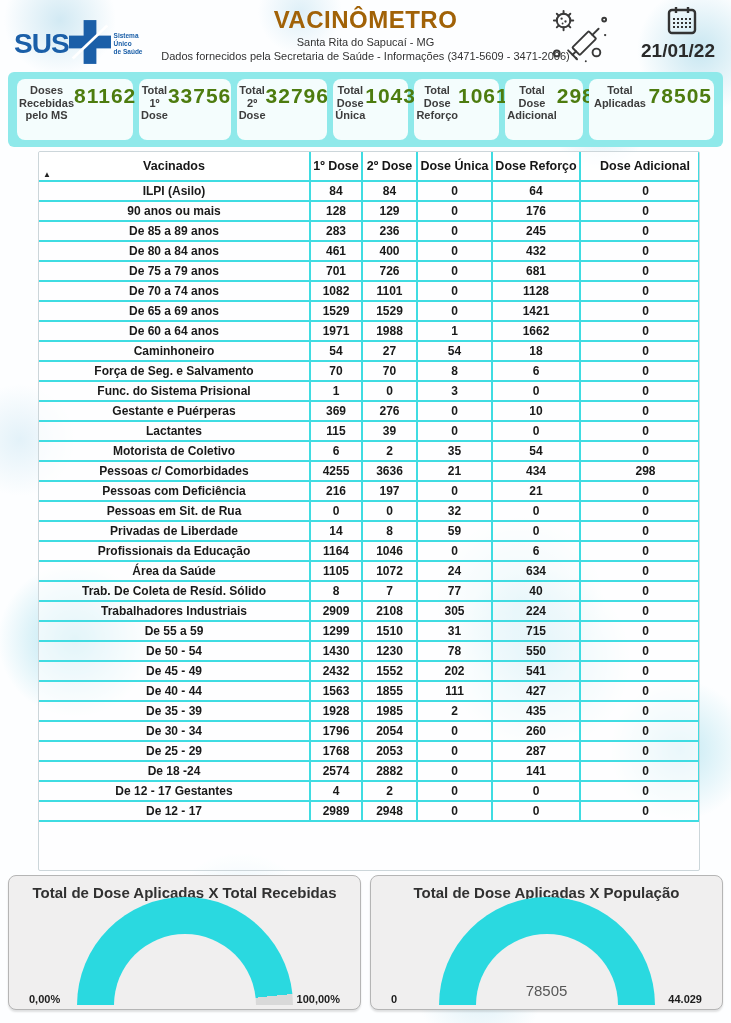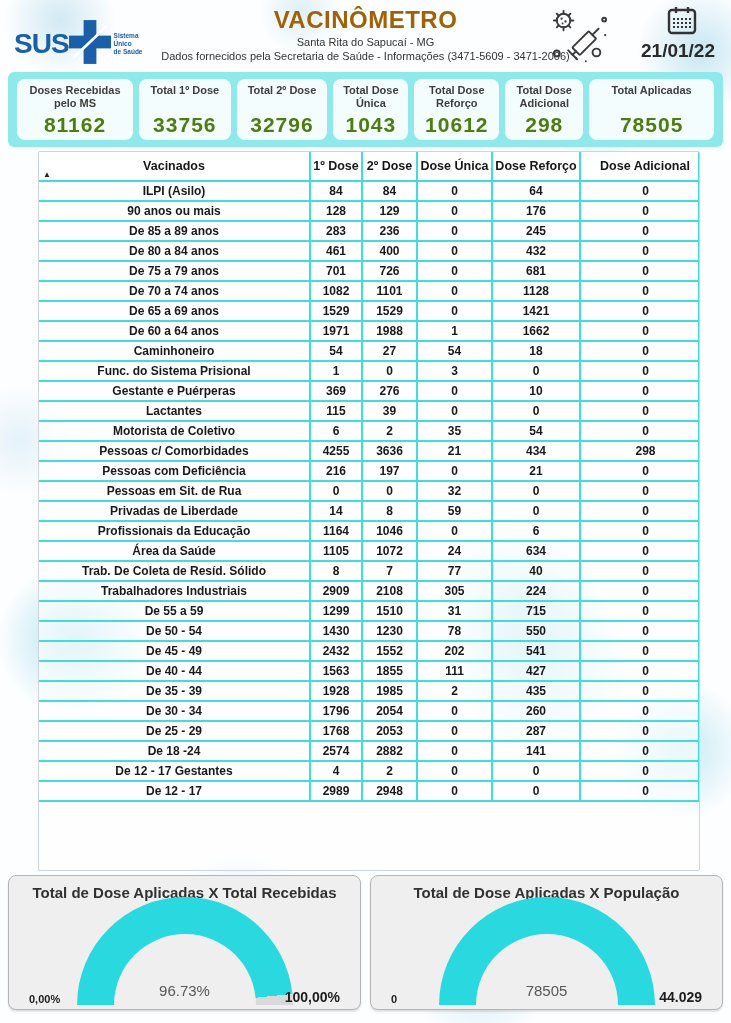--- a/index.html
+++ b/index.html
@@ -49,21 +49,21 @@
   .hdr-icons{position:absolute;right:12px;top:4px;width:170px;height:64px;}
   .syringe-wrap{position:absolute;left:0;top:4px;}
   .cal-wrap{position:absolute;right:22px;top:2px;}
   .h-date{position:absolute;right:4px;top:36px;font-size:19px;font-weight:bold;color:#2a2a2a;}
 
   
   .cards{position:absolute;left:8px;top:72px;width:715px;height:75px;
     background:var(--cyan-strip);border-radius:6px;
     display:flex;gap:6px;padding:7px 9px;box-sizing:border-box;}
   .card{flex:1 1 0;background:var(--card-bg);border-radius:8px;
-    display:flex;flex-direction:column;align-items:center;justify-content:space-between;
+    display:flex;flex-direction:row;justify-content:space-between;
     padding:5px 2px 3px;box-sizing:border-box;min-width:0;}
   .card:nth-child(1){flex-grow:115;}
   .card:nth-child(2){flex-grow:90;}
   .card:nth-child(3){flex-grow:89;}
   .card:nth-child(4){flex-grow:73;}
   .card:nth-child(5){flex-grow:83;}
   .card:nth-child(6){flex-grow:76;}
   .card:nth-child(7){flex-grow:124;}
   .card-label{font-size:11px;font-weight:bold;color:#3d3d3d;text-align:center;line-height:1.15;}
   .card-value{font-size:21px;font-weight:bold;color:#4d7c0f;letter-spacing:1px;}
@@ -92,21 +92,21 @@
     border:1px solid #b5b5b5;border-radius:8px;box-sizing:border-box;overflow:hidden;
     box-shadow:0 2px 2px rgba(0,0,0,.12);}
   .gauge-title{margin-top:8px;text-align:center;font-size:15px;font-weight:bold;color:#313131;}
   .gauge-arc{position:absolute;bottom:4px;left:50%;transform:translateX(-50%);
     width:216px;height:108px;border-radius:108px 108px 0 0;}
   .gauge-hole{position:absolute;left:37px;bottom:0;width:142px;height:71px;
     background:var(--panel-gray);border-radius:71px 71px 0 0;}
   .gauge-value{position:absolute;left:0;right:0;bottom:10px;text-align:center;
     font-size:15px;color:#575757;}
   .gauge-min{position:absolute;left:20px;bottom:4px;font-size:11px;font-weight:bold;color:#1c1c1c;}
-  .gauge-max{position:absolute;right:20px;bottom:4px;font-size:14px;font-weight:bold;color:#1c1c1c;margin-top:36px;}
+  .gauge-max{position:absolute;right:20px;bottom:4px;font-size:11px;font-weight:bold;color:#1c1c1c;margin-top:36px;}
 
   svg .ln{stroke:#3a3a3a;stroke-width:2;fill:none;stroke-linecap:round;}
 </style>
 </head>
 <body>
 
 <div class="watermark"></div>
 
 <div class="layer">
 
@@ -303,20 +303,28 @@
           </tr>
           <tr>
             <td>Caminhoneiro</td>
             <td>54</td>
             <td>27</td>
             <td>54</td>
             <td>18</td>
             <td>0</td>
           </tr>
           <tr>
+            <td>Força de Seg. e Salvamento</td>
+            <td>70</td>
+            <td>70</td>
+            <td>8</td>
+            <td>6</td>
+            <td>0</td>
+          </tr>
+          <tr>
             <td>Func. do Sistema Prisional</td>
             <td>1</td>
             <td>0</td>
             <td>3</td>
             <td>0</td>
             <td>0</td>
           </tr>
           <tr>
             <td>Gestante e Puérperas</td>
             <td>369</td>
@@ -488,21 +496,20 @@
         </tbody>
     </table>
   </div>
 
   <div class="gauges">
       <div class="gauge-panel">
         <div class="gauge-title">Total de Dose Aplicadas X Total Recebidas</div>
         <div class="gauge-arc" style="background: conic-gradient(from -90deg at 50% 100%, rgb(42, 217, 224) 0deg, rgb(42, 217, 224) 174.1deg, rgb(217, 217, 217) 174.1deg, rgb(217, 217, 217) 180deg, transparent 180deg, transparent 360deg);">
           <div class="gauge-hole"></div>
         </div>
-        <div class="gauge-value">96.73%</div>
         <div class="gauge-min">0,00%</div>
         <div class="gauge-max">100,00%</div>
       </div>
       <div class="gauge-panel">
         <div class="gauge-title">Total de Dose Aplicadas X População</div>
         <div class="gauge-arc" style="background: conic-gradient(from -90deg at 50% 100%, rgb(42, 217, 224) 0deg, rgb(42, 217, 224) 180deg, rgb(217, 217, 217) 180deg, rgb(217, 217, 217) 180deg, transparent 180deg, transparent 360deg);">
           <div class="gauge-hole"></div>
         </div>
         <div class="gauge-value">78505</div>
         <div class="gauge-min">0</div>

